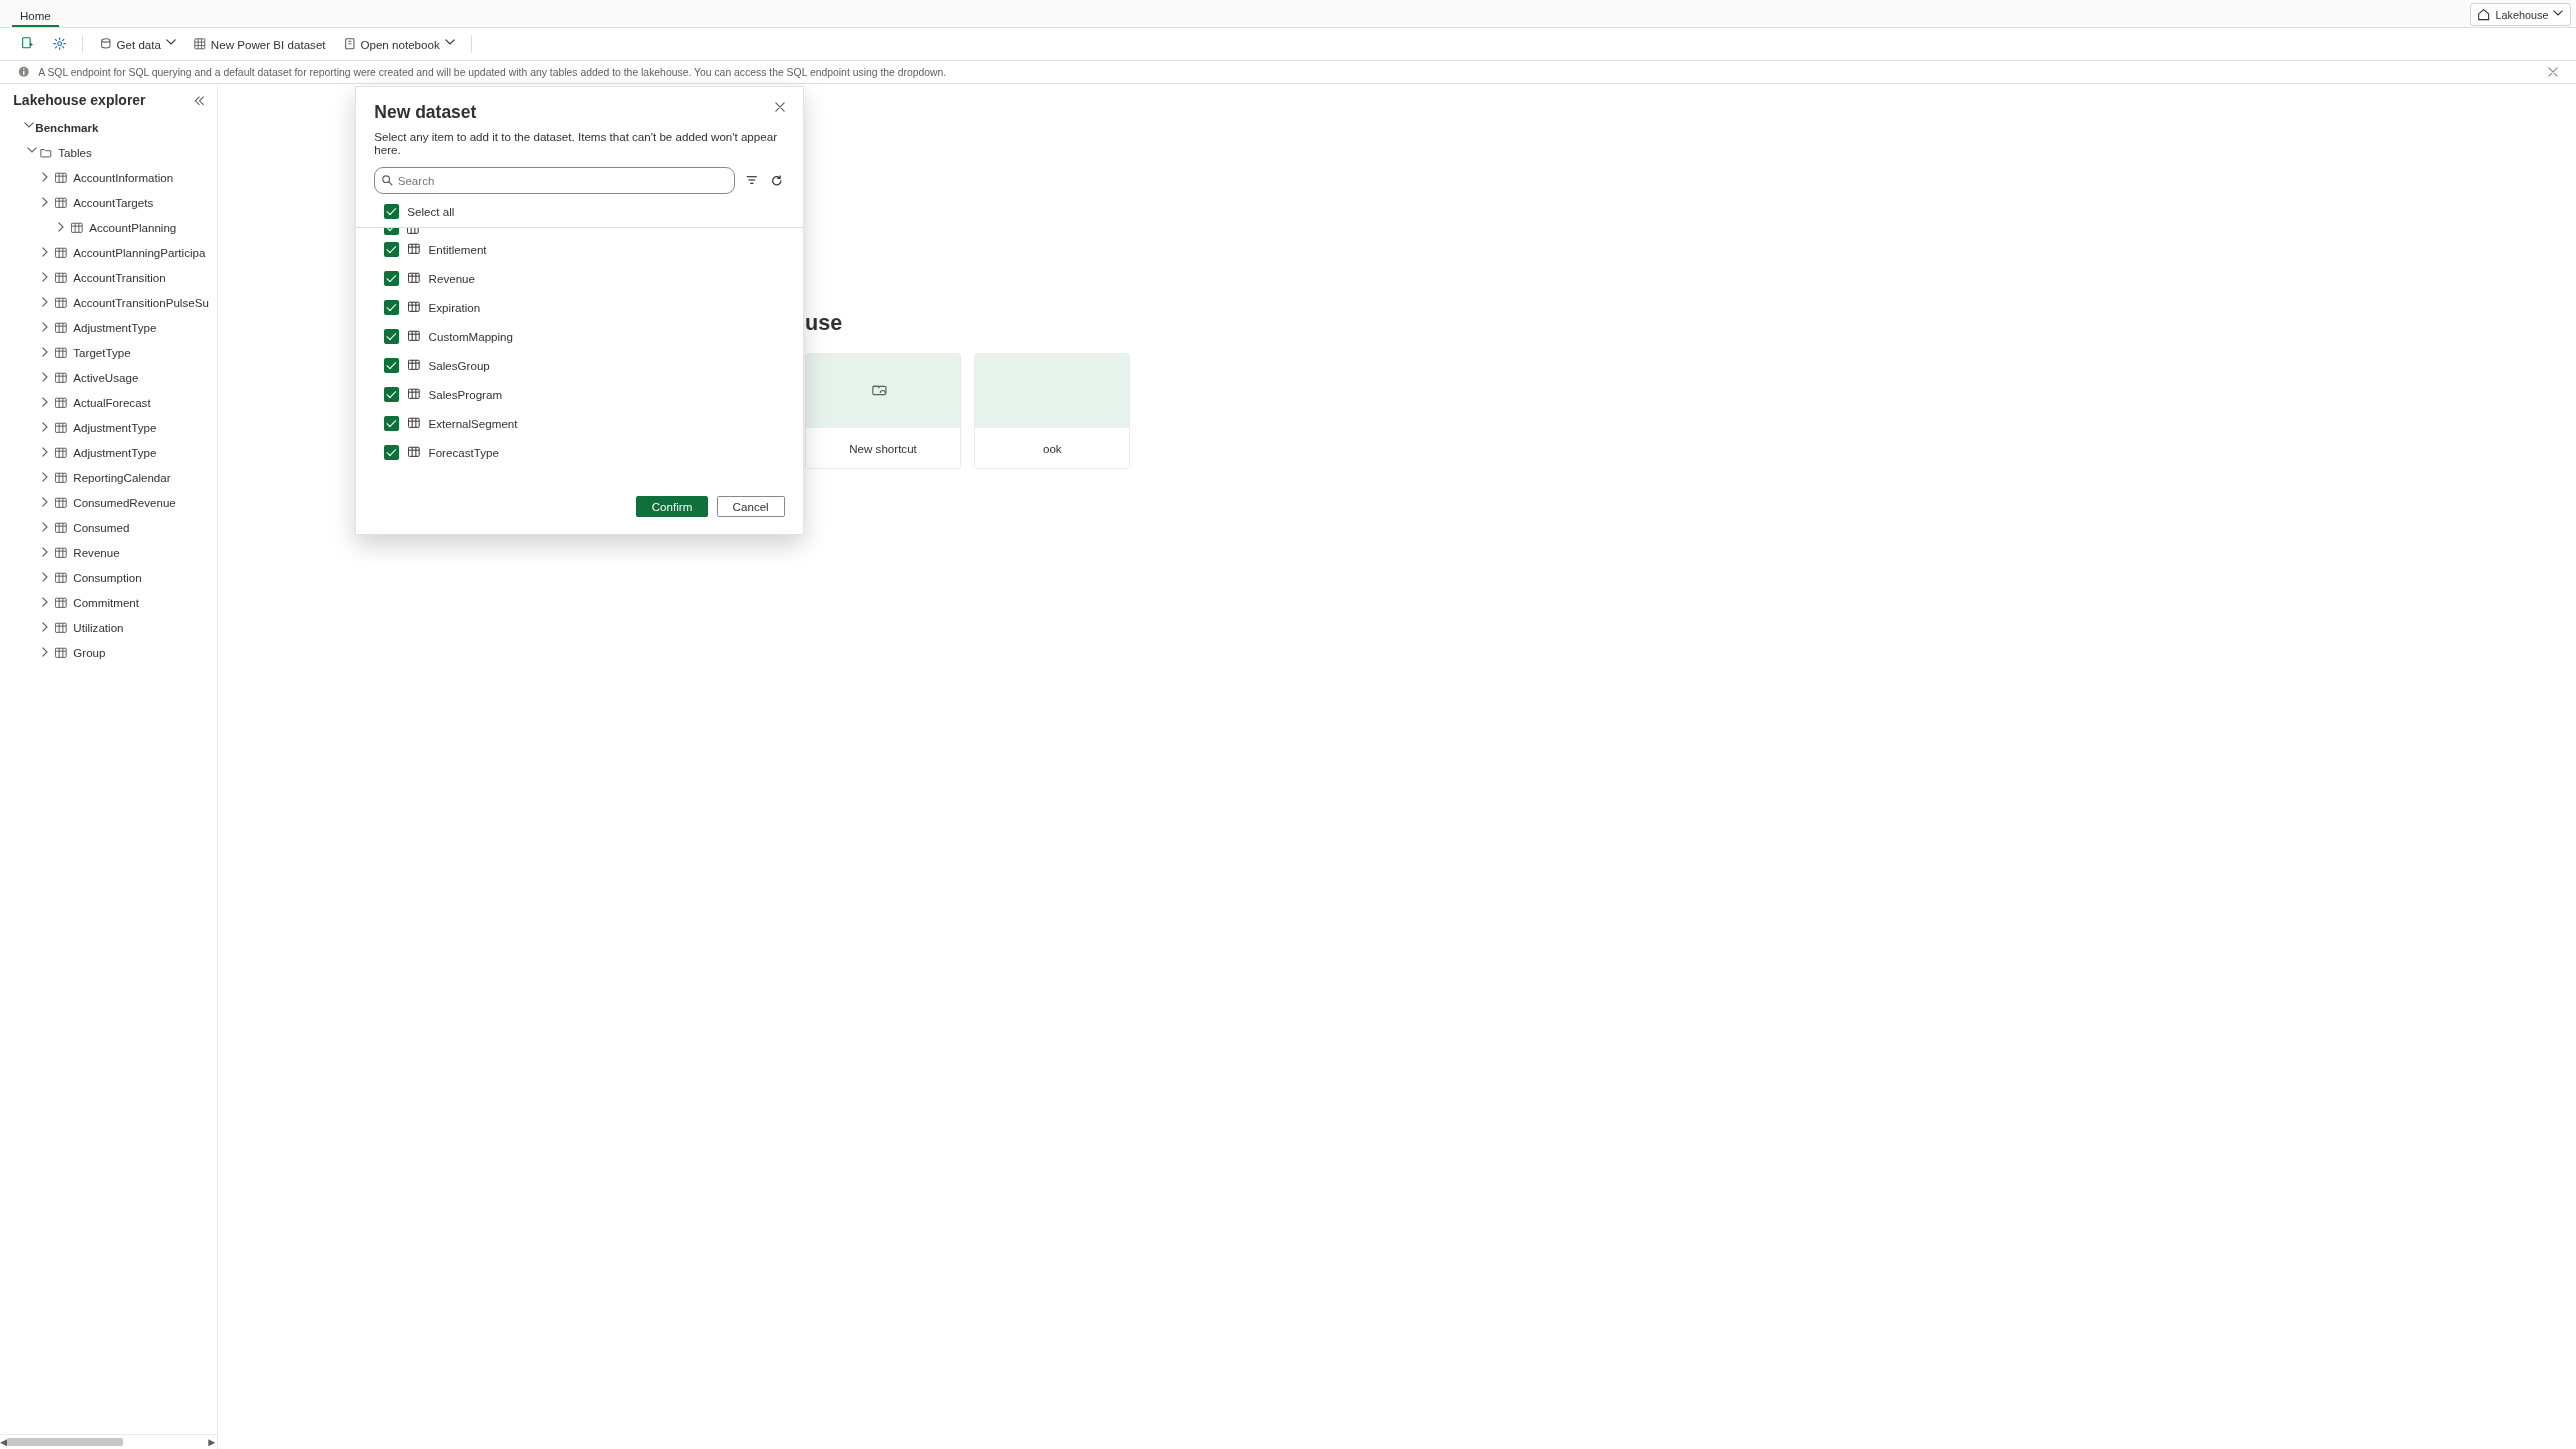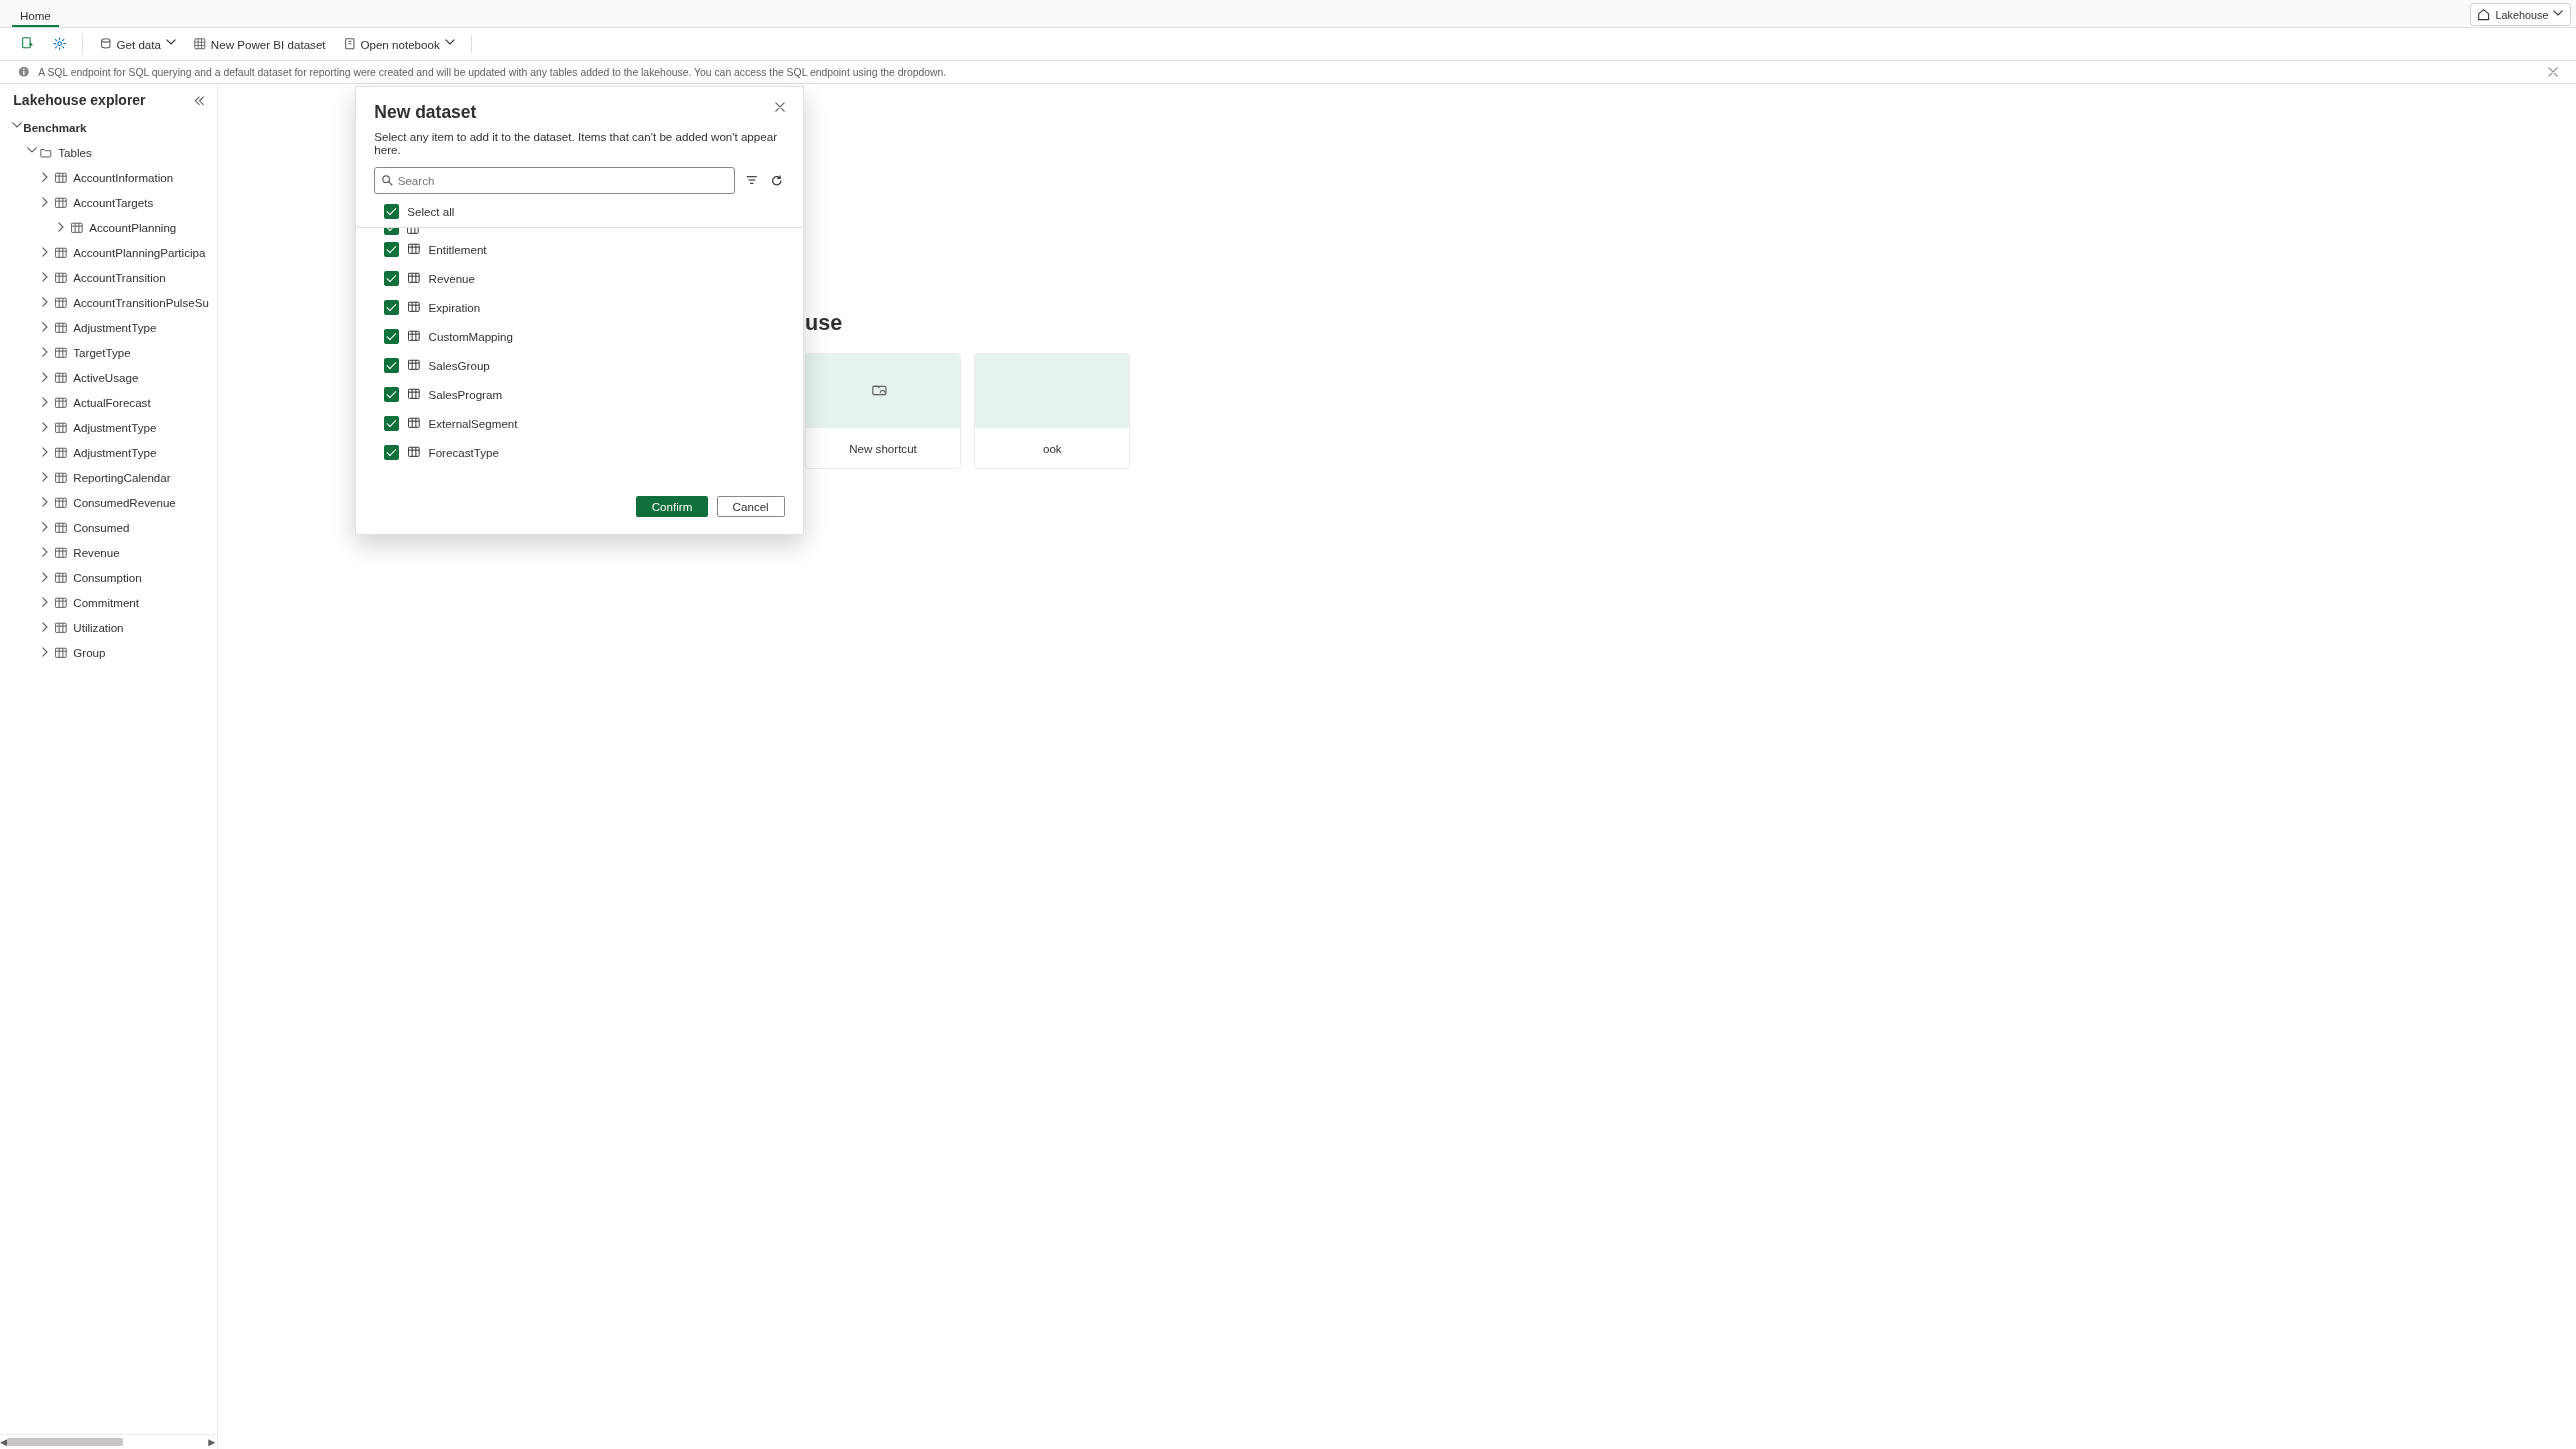--- a/index.html
+++ b/index.html
@@ -54,21 +54,21 @@
 .card-bot { height: 40px; background: #fff; display: flex; align-items: center; justify-content: center; font-size: 11.6px; }
 
 
 .dialog-mask { position: absolute; inset: 0; display: flex; align-items: flex-start; justify-content: center; pointer-events: none; }
 .dialog { pointer-events: auto; position: absolute; top: 86px; left: 355px; width: 449px; height: 449px; background: #fff; border: 0.8px solid #e1e1e1; box-shadow: 0 10px 23px rgba(0,0,0,0.18); display: flex; flex-direction: column; }
 .dialog-header { display: flex; align-items: flex-start; justify-content: space-between; padding: 15px 18.3px 0 18.3px; }
 .dialog-header h3 { font-size: 17.5px; font-weight: 600; }
 .dialog-close { cursor: pointer; color: #605e5c; }
 .dialog-sub { padding: 6.6px 18.3px 0 18.3px; font-size: 11.6px; color: #323130; }
 .dialog-tools { display: flex; align-items: center; gap: 8.3px; padding: 11.6px 18.3px 0 18.3px; }
-.search-box { flex: 1; height: 26.6px; border: 0.8px solid #8a8886; border-radius: 3px; display: flex; align-items: center; padding: 0 6.6px; gap: 5px; }
+.search-box { flex: 1; height: 26.6px; border: 0.8px solid #8a8886; border-radius: 9px; display: flex; align-items: center; padding: 0 6.6px; gap: 5px; }
 .search-box input { flex: 1; border: 0; outline: 0; font-size: 11.6px; background: transparent; }
 .tool-icon { width: 16.6px; height: 16.6px; display: flex; align-items: center; justify-content: center; cursor: pointer; color: #323130; }
 
 .select-all-row { display: flex; align-items: center; gap: 8.3px; padding: 10px 18.3px 8.3px 28px; border-bottom: 0.8px solid #e1dfdd; margin: 0 0 0 0; }
 
 .table-list { flex: 1; overflow-y: auto; padding: 0 18.3px 0 28px; position: relative; }
 .table-list::-webkit-scrollbar { width: 6.6px; }
 .table-list::-webkit-scrollbar-thumb { background: #c8c6c4; }
 .cut-row { height: 8.3px; overflow: hidden; display:flex; align-items:flex-end; gap:8.3px; margin-top:-1.7px; }
 .item-row { display: flex; align-items: center; gap: 9px; height: 29px; }
@@ -261,21 +261,21 @@
   <div class="explorer">
     <div class="explorer-header">
       <h2>Lakehouse explorer</h2>
       <span class="icon" style="color:#605e5c">
           <svg width="13.3" height="11.6" viewBox="0 0 16 14">
             <use href="#collapse-ic"></use>
           </svg>
         </span>
     </div>
     <div class="explorer-body" id="explorer-body">
-        <div class="tree-row" style="padding-left:10px">
+        <div class="tree-row" style="padding-left:22px">
        <span class="chev icon">
             <svg width="10" height="10" viewBox="0 0 12 12">
               <use href="#chev-down"></use>
             </svg>
           </span>
        <span class="label" style="font-weight:600">Benchmark</span>
      </div>
         <div class="tree-row" style="padding-left:25px">
        <span class="chev icon">
             <svg width="10" height="10" viewBox="0 0 12 12">

